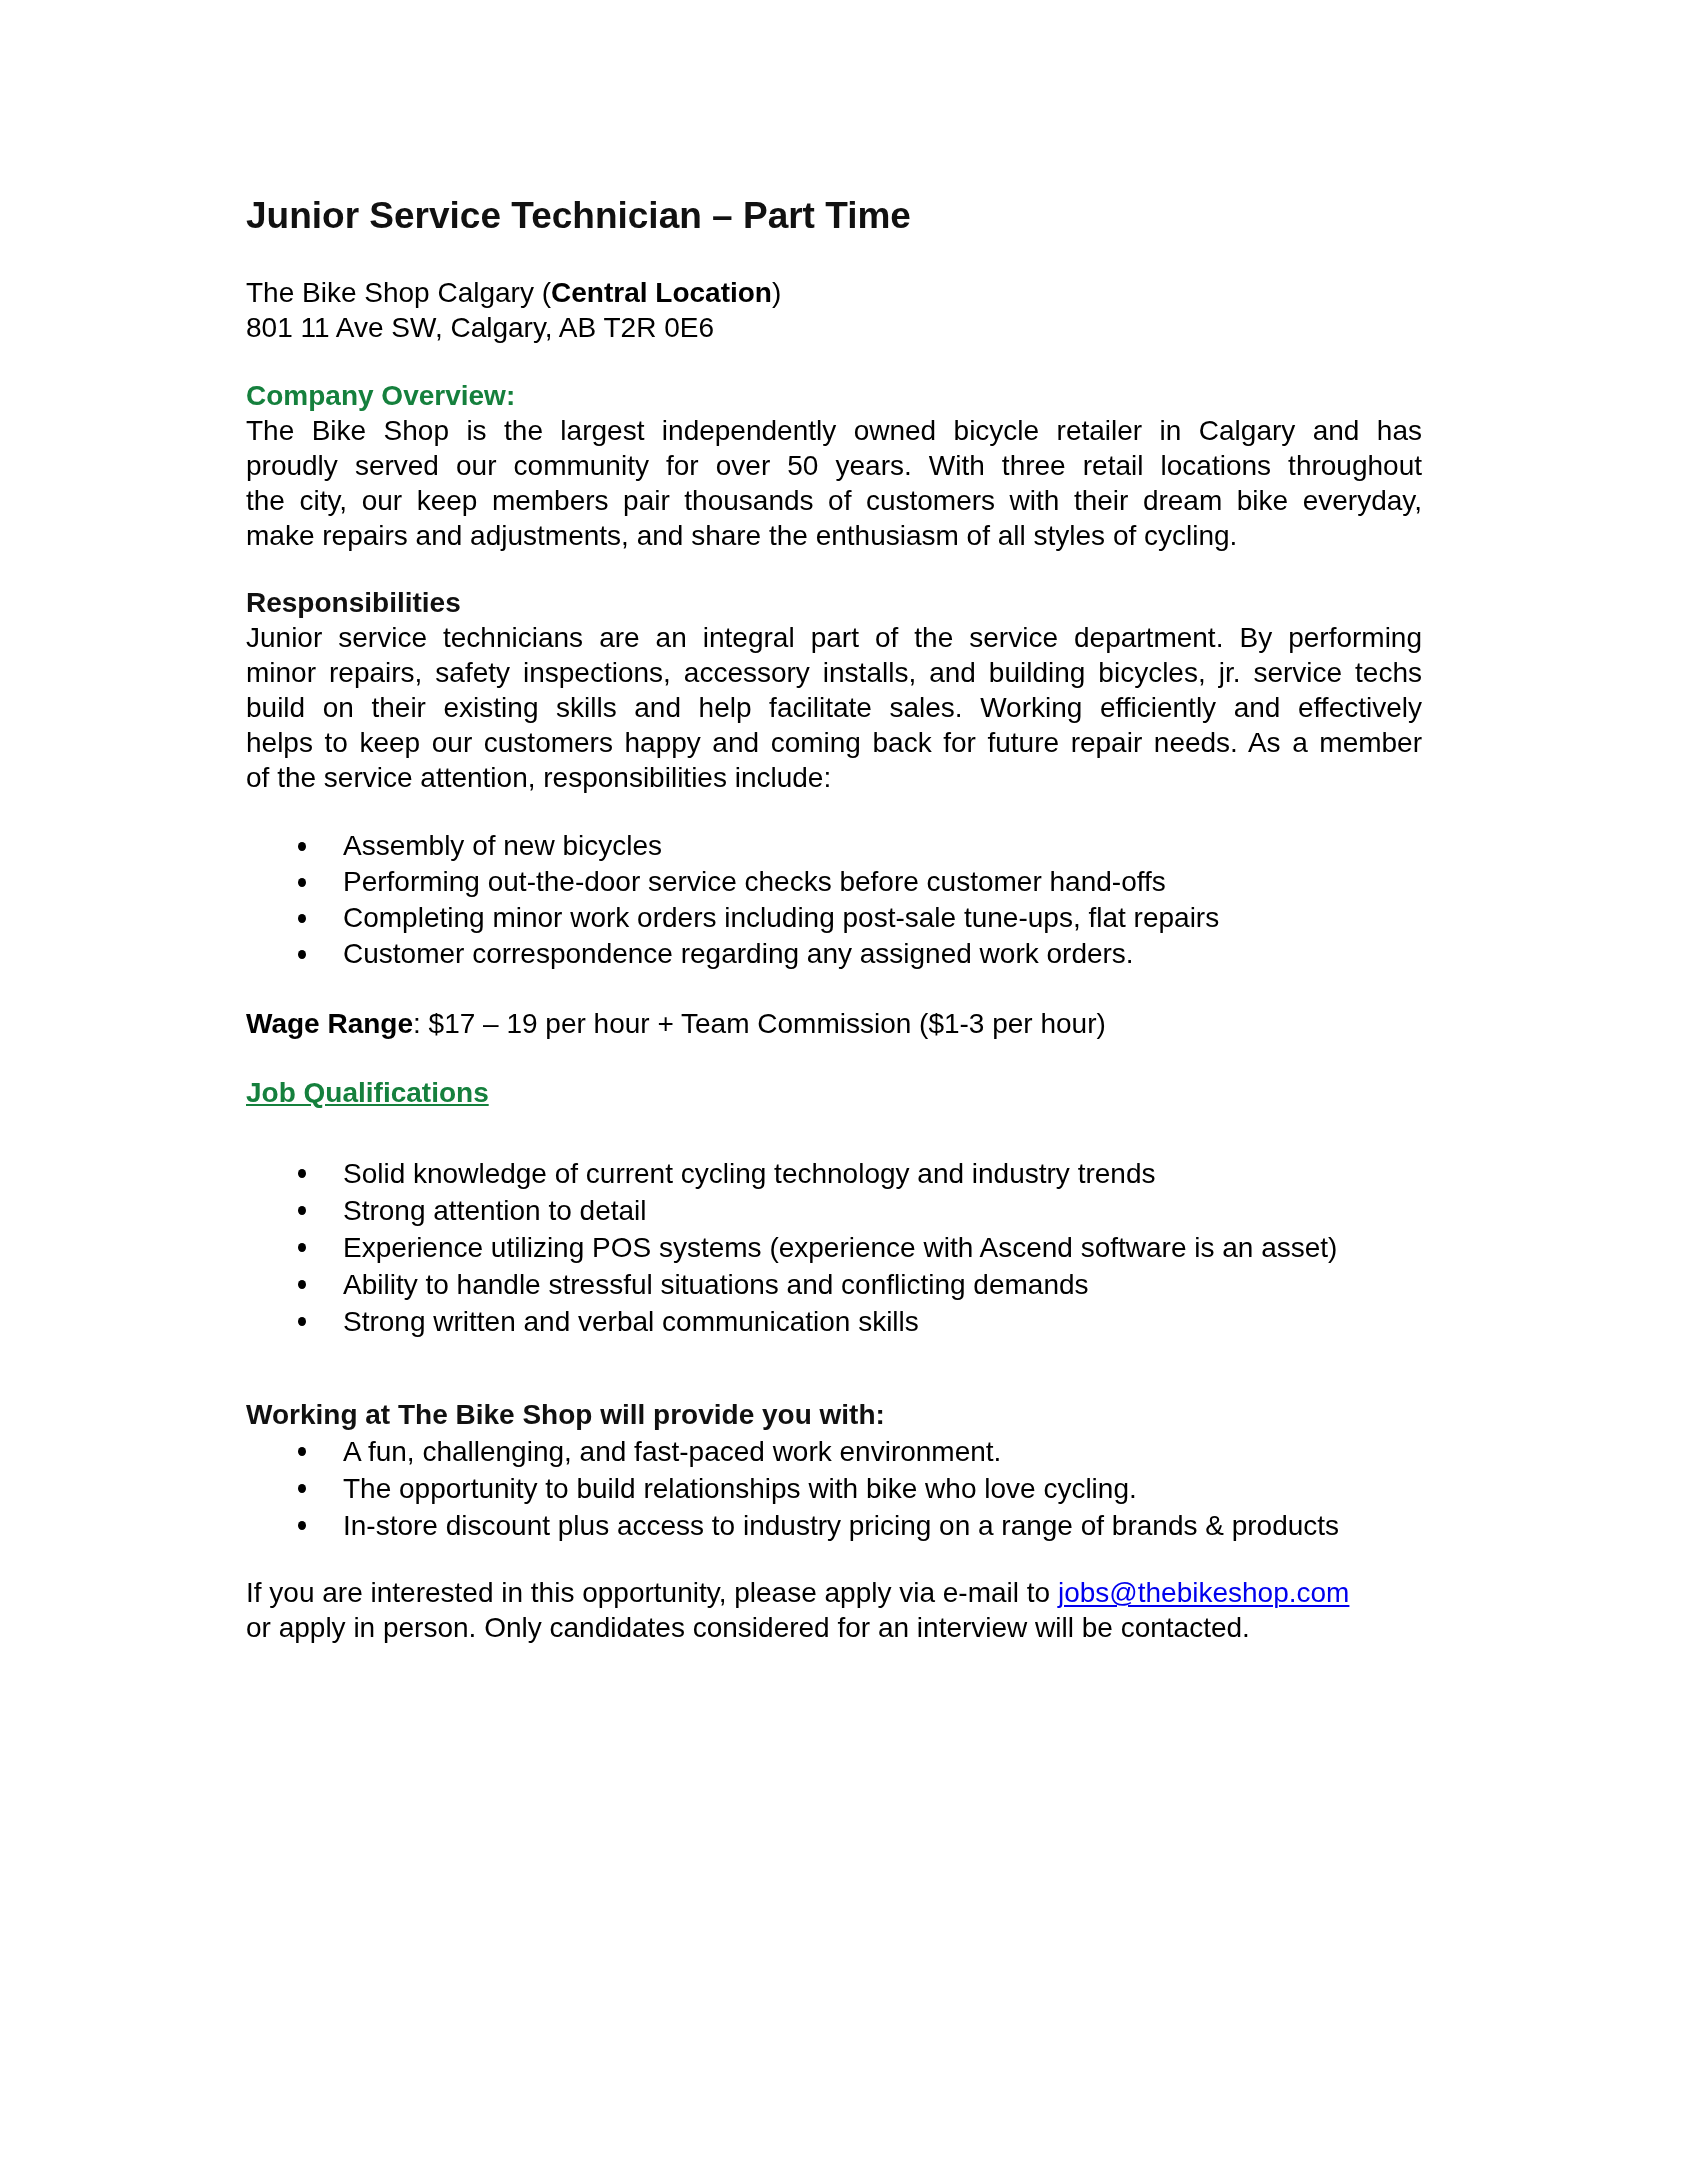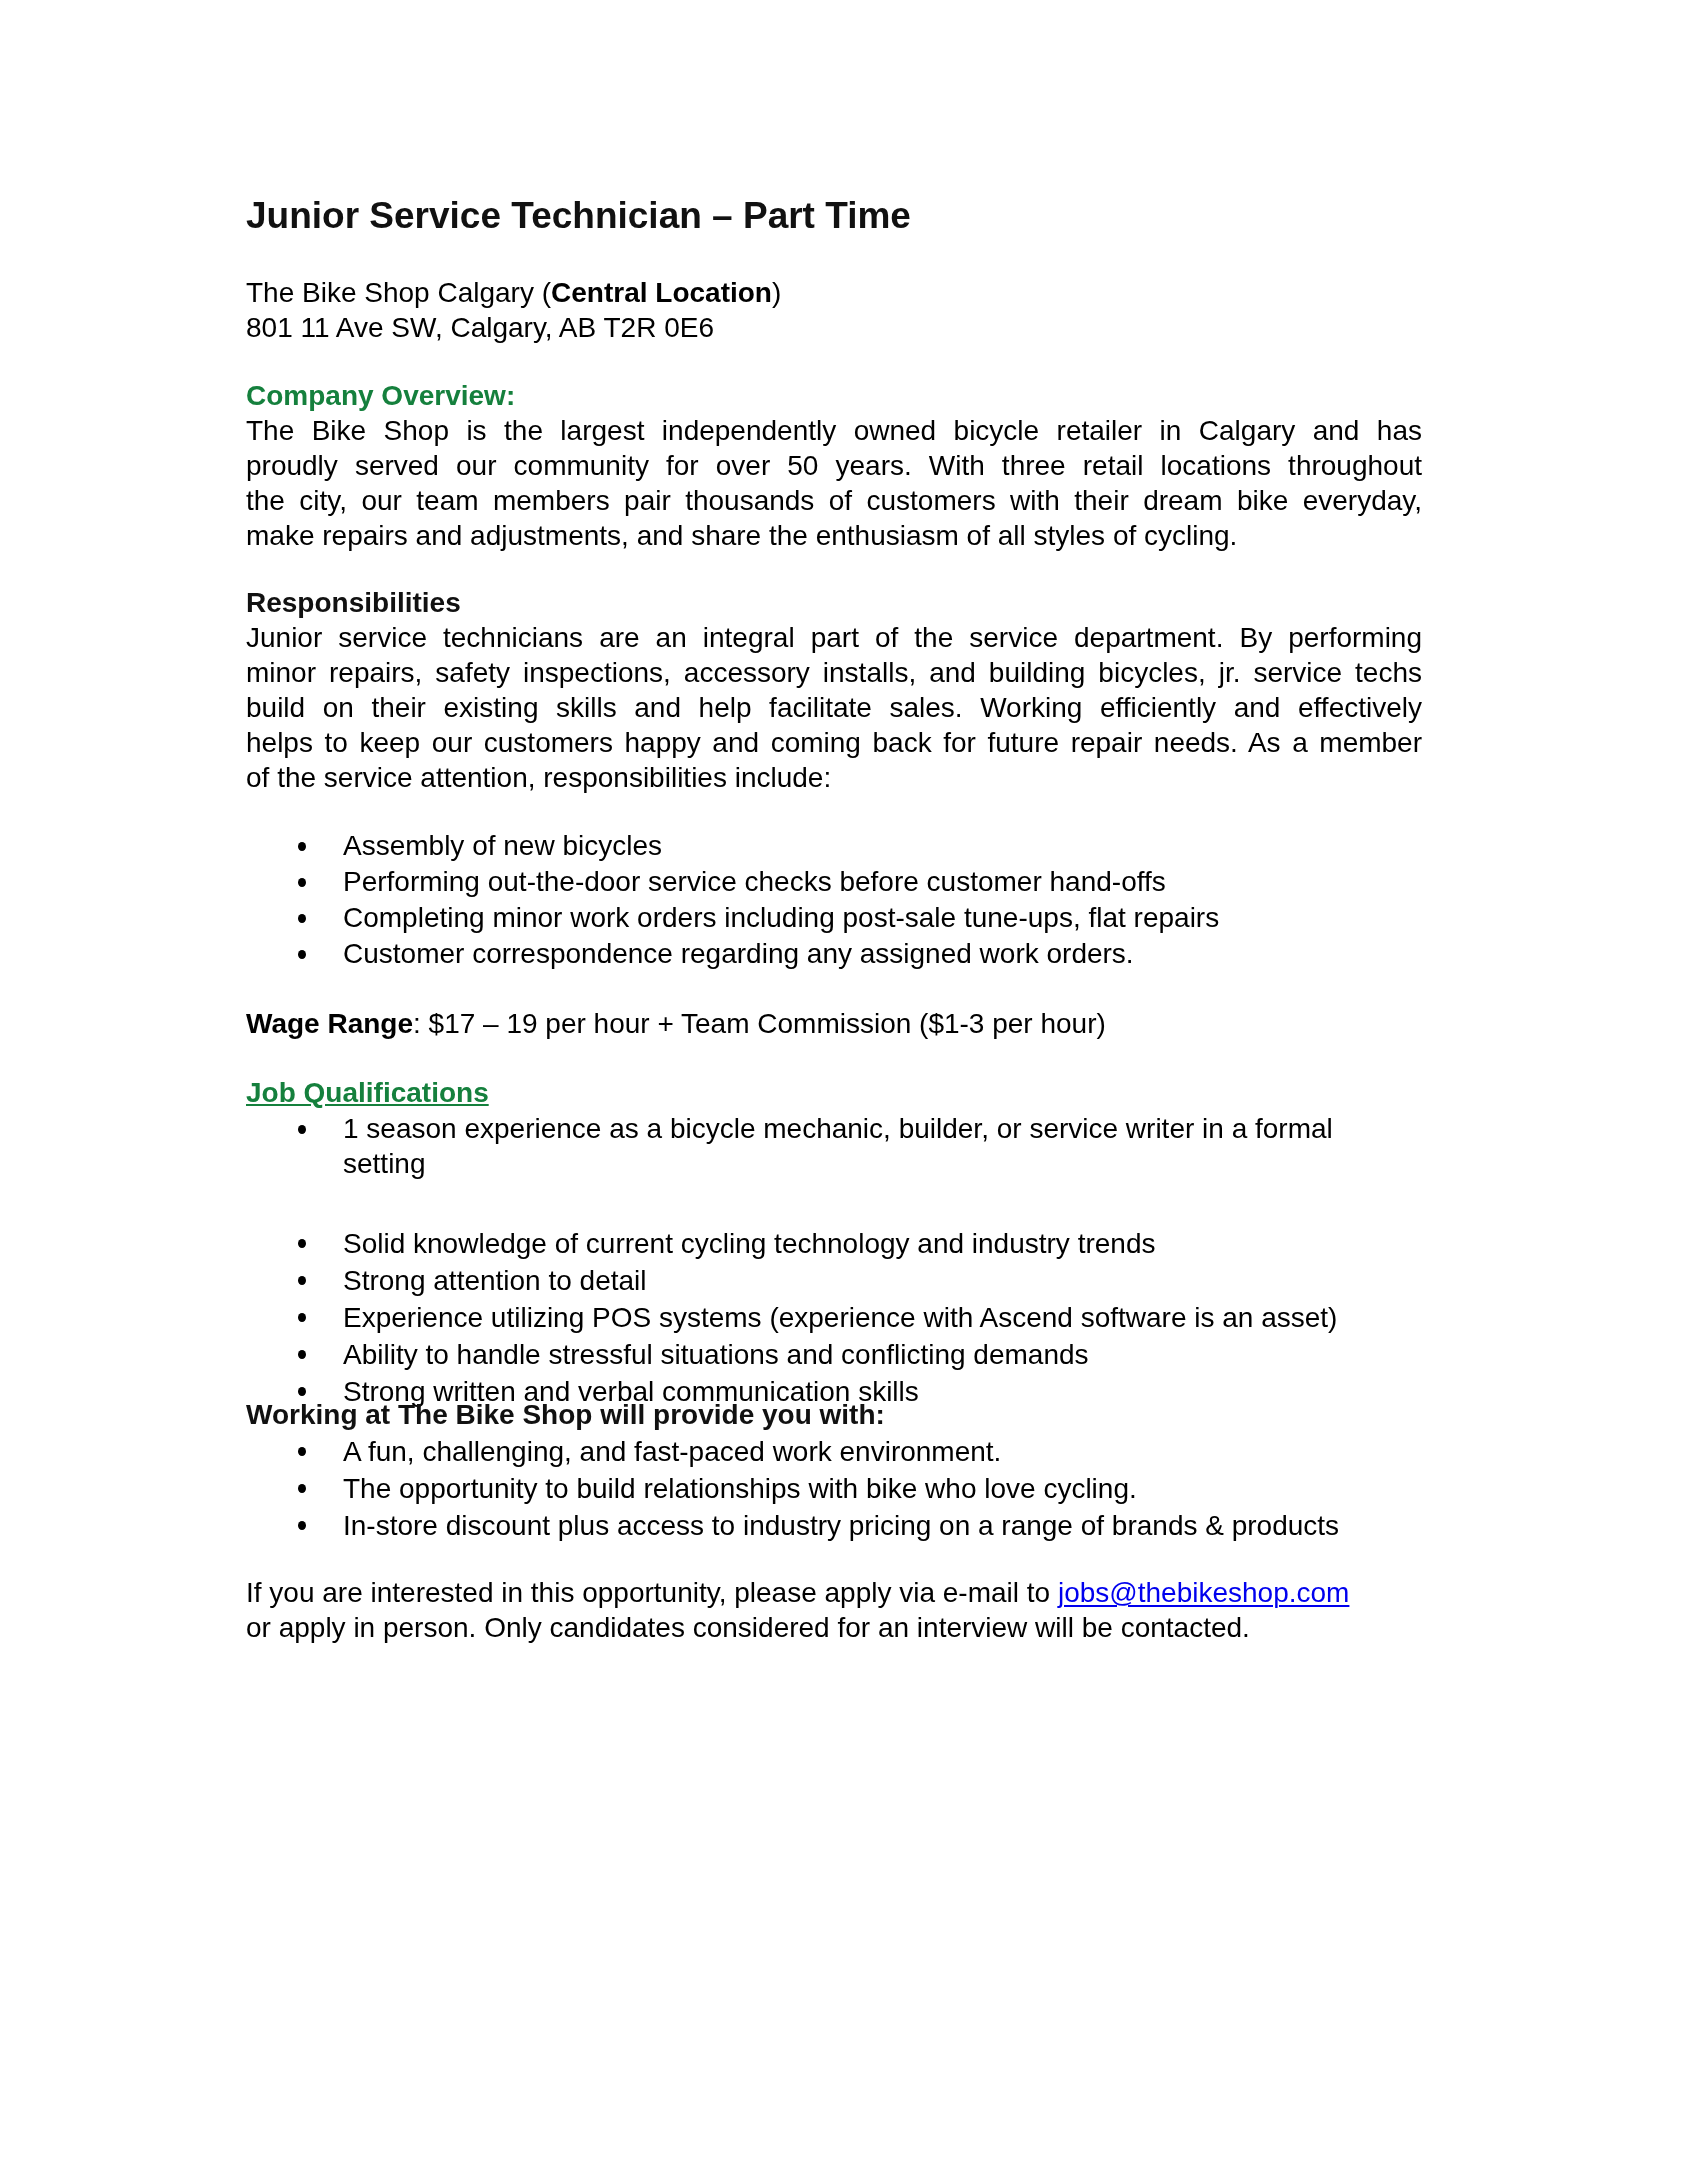--- a/index.html
+++ b/index.html
@@ -33,21 +33,21 @@
 
   <div class="abs title">Junior Service Technician – Part Time</div>
 
   <div class="abs" style="top:275px;"><span>The Bike Shop Calgary (</span><b class="inline">Central Location</b><span>)</span></div>
   <div class="abs" style="top:310px;">801 11 Ave SW, Calgary, AB T2R 0E6</div>
 
   <div class="abs heading" style="top:378px;">Company Overview:</div>
   <div class="para" style="top:413px;">
     <span class="ln">The Bike Shop is the largest independently owned bicycle retailer in Calgary and has</span>
     <span class="ln">proudly served our community for over 50 years.  With three retail locations throughout</span>
-    <span class="ln">the city, our team members pair thousands of customers with their dream bike everyday,</span>
+    <span class="ln">the city, our keep members pair thousands of customers with their dream bike everyday,</span>
     <span class="ln last">make repairs and adjustments, and share the enthusiasm of all styles of cycling.</span>
   </div>
 
   <div class="abs heading dark" style="top:585px;">Responsibilities</div>
   <div class="para" style="top:620px;">
     <span class="ln">Junior service technicians are an integral part of the service department. By performing</span>
     <span class="ln">minor repairs, safety inspections, accessory installs, and building bicycles, jr. service techs</span>
     <span class="ln">build on their existing skills and help facilitate sales. Working efficiently and effectively</span>
     <span class="ln">helps to keep our customers happy and coming back for future repair needs. As a member</span>
     <span class="ln last">of the service attention, responsibilities include:</span>
@@ -57,21 +57,20 @@
     <li><span class="dot"></span><span>Assembly of new bicycles</span></li>
     <li><span class="dot"></span><span>Performing out-the-door service checks before customer hand-offs</span></li>
     <li><span class="dot"></span><span>Completing minor work orders including post-sale tune-ups, flat repairs</span></li>
     <li><span class="dot"></span><span>Customer correspondence regarding any assigned work orders.</span></li>
   </ul>
 
   <div class="abs" style="top:1006px;"><b class="inline">Wage Range</b><span>: $17 – 19 per hour + Team Commission ($1-3 per hour)</span></div>
 
   <div class="abs heading" style="top:1075px;text-decoration:underline;">Job Qualifications</div>
   <ul class="bullet-list" style="top:1111px; width:1168px;">
-    <li style="white-space:normal; padding-right:0;"><span class="dot"></span><span>1 season experience as a bicycle mechanic, builder, or service writer in a formal setting</span></li>
     <li style="line-height:37px;margin-top:44px;"><span class="dot"></span><span>Solid knowledge of current cycling technology and industry trends</span></li>
     <li style="line-height:37px;"><span class="dot"></span><span>Strong attention to detail</span></li>
     <li style="line-height:37px;"><span class="dot"></span><span>Experience utilizing POS systems (experience with Ascend software is an asset)</span></li>
     <li style="line-height:37px;"><span class="dot"></span><span>Ability to handle stressful situations and conflicting demands</span></li>
     <li style="line-height:37px;"><span class="dot"></span><span>Strong written and verbal communication skills</span></li>
   </ul>
 
   <div class="abs heading dark" style="top:1397px;">Working at The Bike Shop will provide you with:</div>
   <ul class="bullet-list" style="top:1433px;">
     <li style="line-height:37px;"><span class="dot"></span><span>A fun, challenging, and fast-paced work environment.</span></li>

